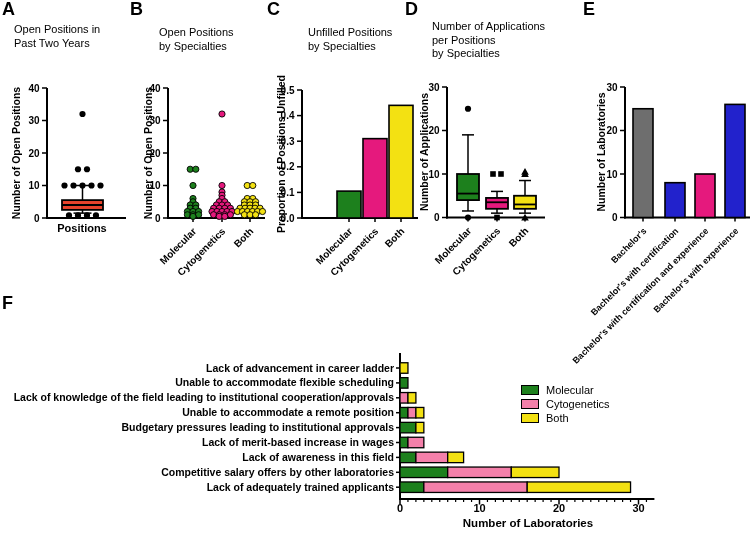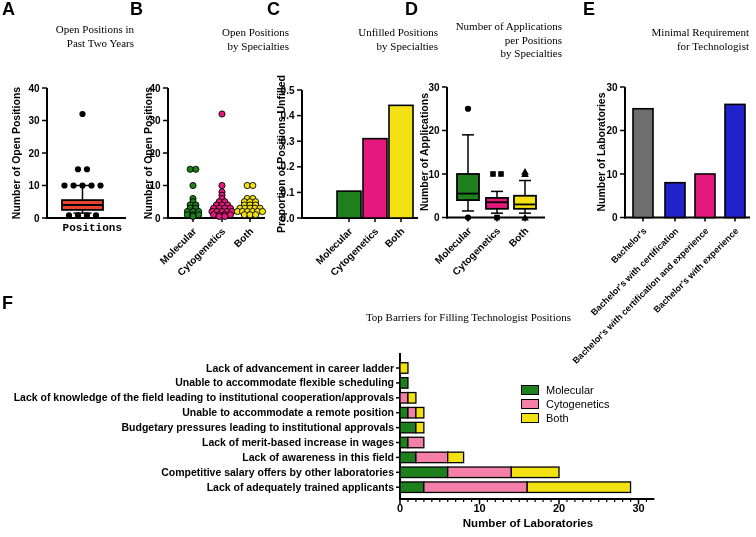--- a/index.html
+++ b/index.html
@@ -1,23 +1,23 @@
 <!DOCTYPE html>
 <html><head>
 <meta charset="utf-8">
 <style>
   html,body{margin:0;padding:0;background:#fff;}
   #stage{position:relative;width:756px;height:537px;background:#ffffff;
          font-family:"Liberation Sans",sans-serif;color:#000;overflow:hidden;}
   #plot-svg{position:absolute;left:0;top:0;}
   .letter{position:absolute;font-weight:bold;font-size:18px;line-height:18px;}
-  .title{position:absolute;font-size:11px;line-height:13.5px;text-align:right;white-space:pre-line;font-family:Liberation Serif, serif;}
+  .title{position:absolute;font-size:11px;line-height:13.5px;text-align:left;white-space:pre-line;}
   .ylab{position:absolute;font-weight:bold;font-size:10.5px;white-space:nowrap;
         transform:translate(-50%,-50%) rotate(-90deg);}
-  .xlab{position:absolute;font-weight:bold;font-size:11px;text-align:right;font-family:Liberation Mono, monospace;}
+  .xlab{position:absolute;font-weight:bold;font-size:11px;text-align:center;}
   .xlabF{position:absolute;font-weight:bold;font-size:11.5px;text-align:center;}
   svg text{font-family:"Liberation Sans",sans-serif;fill:#000;}
   .tick{font-size:10px;font-weight:bold;}
   .cat{font-size:10px;font-weight:bold;}
   .catE{font-size:9px;font-weight:bold;}
   .catF{font-size:10.5px;font-weight:bold;}
   .xtickF{font-size:11px;font-weight:bold;}
   .legend{position:absolute;display:flex;flex-direction:column;gap:3px;font-size:11px;}
   .legend .lrow{display:flex;align-items:center;gap:7px;height:11px;}
   .swatch{width:16px;height:8px;border:1px solid #000;display:inline-block;flex:0 0 auto;}
@@ -315,23 +315,20 @@
 
   <div class="title" style="left:14px;top:23px;width:120px">Open Positions in
 Past Two Years</div>
   <div class="title" style="left:159px;top:26px;width:130px">Open Positions
 by Specialties</div>
   <div class="title" style="left:308px;top:26px;width:130px">Unfilled Positions
 by Specialties</div>
   <div class="title" style="left:432px;top:20px;width:130px">Number of Applications
 per Positions
 by Specialties</div>
-  <div class="title" style="left:613px;top:26px;width:136px">Minimal Requirement
-for Technologist</div>
-  <div class="title" style="left:111px;top:311px;width:460px">Top Barriers for Filling Technologist Positions</div>
 
   <div class="ylab" style="left:16px;top:153px">Number of Open Positions</div>
   <div class="ylab" style="left:148px;top:153px">Number of Open Positions</div>
   <div class="ylab" style="left:281px;top:154px">Proportion of Positions Unfilled</div>
   <div class="ylab" style="left:424px;top:152px">Number of Applications</div>
   <div class="ylab" style="left:601px;top:152px">Number of Laboratories</div>
 
   <div class="xlab" style="left:42px;top:222px;width:80px">Positions</div>
   <div class="xlabF" style="left:428px;top:517px;width:200px">Number of Laboratories</div>
 

